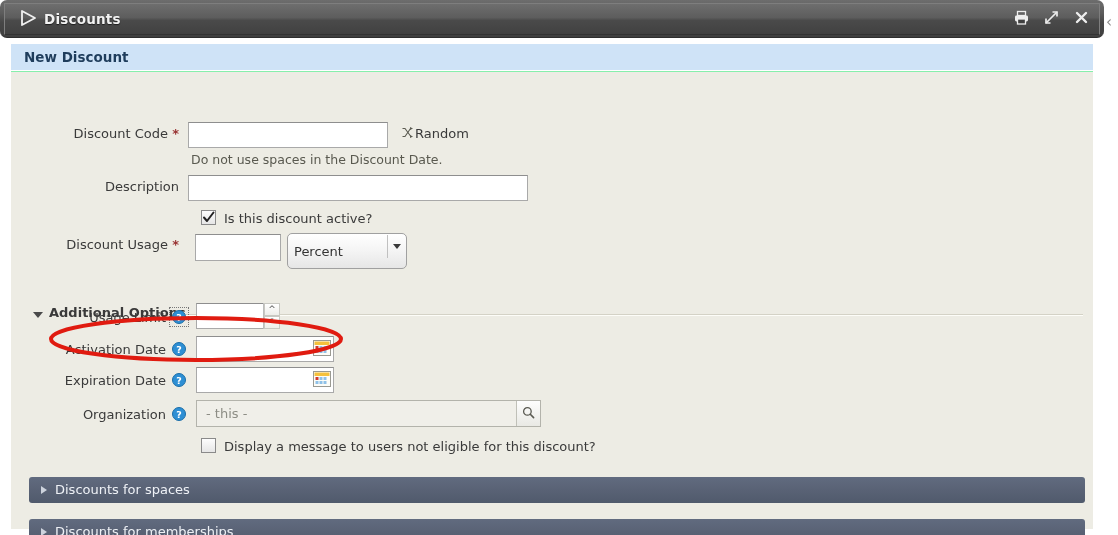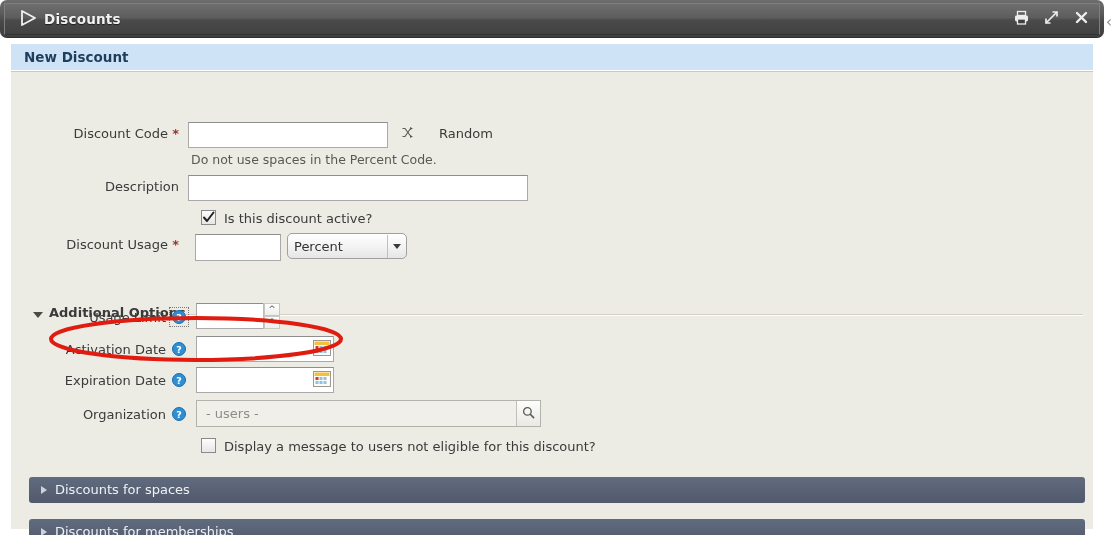--- a/index.html
+++ b/index.html
@@ -147,21 +147,21 @@
   .hint {
     position: absolute;
     font-size: 12.5px;
     color: #59594f;
   }
 
   .random-link {
     position: absolute;
     display: flex;
     align-items: center;
-    gap: 25px;
+    gap: 1px;
     cursor: pointer;
     font-size: 13px;
     color: #3a3a3a;
   }
 
   .chk {
     position: absolute;
     width: 15px; height: 15px;
     background: linear-gradient(to bottom,#fdfdfd,#e6e6e6);
     border: 1px solid #8a8a8a;
@@ -169,21 +169,21 @@
     cursor: pointer;
   }
   .chk-label {
     position: absolute;
     font-size: 13px;
     color: #3a3a3a;
   }
 
   select.sel {
     position: absolute;
-    height: 26px;
+    height: 36px;
     background: linear-gradient(to bottom,#ffffff 0%, #f4f4f4 50%, #e6e6e6 100%);
     border: 1px solid #a0a0a0;
     border-radius: 5px;
     font-family: "DejaVu Sans", "Liberation Sans", sans-serif;
     font-size: 13px;
     color: #333;
     padding-left: 6px;
     box-sizing: border-box;
     -webkit-appearance: none;
     appearance: none;
@@ -380,21 +380,21 @@
           <span>
             <svg width="12" height="11" viewBox="0 0 12 11">
               <path d="M0.5 1.5 H3 L8.5 9" stroke="#5c5c52" stroke-width="1.1" fill="none"></path>
               <path d="M0.5 9.5 H3 L8.5 1.5" stroke="#5c5c52" stroke-width="1.1" fill="none"></path>
               <path d="M8 0 L11 1.5 L8 3 Z" fill="#5c5c52"></path>
               <path d="M8 8 L11 9.5 L8 11 Z" fill="#5c5c52"></path>
             </svg>
           </span>
           <span>Random</span>
         </div>
-        <div class="hint" style="left:180px; top:80px;">Do not use spaces in the Percent Code.</div>
+        <div class="hint" style="left:180px; top:80px;">Do not use spaces in the Discount Date.</div>
 
         <div class="lbl" style="left:0; top:107px; width:168px;">Description</div>
         <input class="txt" type="text" style="left: 177px; top: 103px; width: 340px; height: 26px;" value="">
 
         <div class="chk" style="left:190px; top:138px;">
           <svg width="13" height="13" viewBox="0 0 13 13" style="display:block;">
             <path d="M2 6.5 L5 10 L11.5 1.5" stroke="#222" stroke-width="2" fill="none" stroke-linecap="round" stroke-linejoin="round"></path>
           </svg>
         </div>
         <div class="chk-label" style="left:213px; top:139px;">Is this discount active?</div>
@@ -477,21 +477,21 @@
 
         <div class="lbl" style="left:0; top:335px; width:155px;">Organization</div>
         <span class="help-icon" style="left:161px; top:335px;">
           <svg width="14" height="14" viewBox="0 0 14 14">
             <circle cx="7" cy="7" r="6.5" fill="#2e8fd4"></circle>
             <circle cx="7" cy="7" r="6.5" fill="none" stroke="#1b6ea8" stroke-width="1"></circle>
             <text x="7" y="10.6" font-size="9.5" font-family="DejaVu Sans, sans-serif" font-weight="bold" fill="#ffffff" text-anchor="middle">?</text>
           </svg>
         </span>
         <div class="org-box" style="left:185px; top:328px; width:345px; height:27px;">
-          <span class="org-placeholder" style="left:9px; top:5px;">- users -</span>
+          <span class="org-placeholder" style="left:9px; top:5px;">- this -</span>
           <div class="org-search-btn" style="right:0; top:0; height:25px;">
             <span>
               <svg width="13" height="13" viewBox="0 0 13 13">
                 <circle cx="5.4" cy="5.4" r="3.8" fill="none" stroke="#5a5a52" stroke-width="1.3"></circle>
                 <path d="M8.3 8.3 L11.6 11.6" stroke="#5a5a52" stroke-width="1.6" stroke-linecap="round"></path>
               </svg>
             </span>
           </div>
         </div>
 

